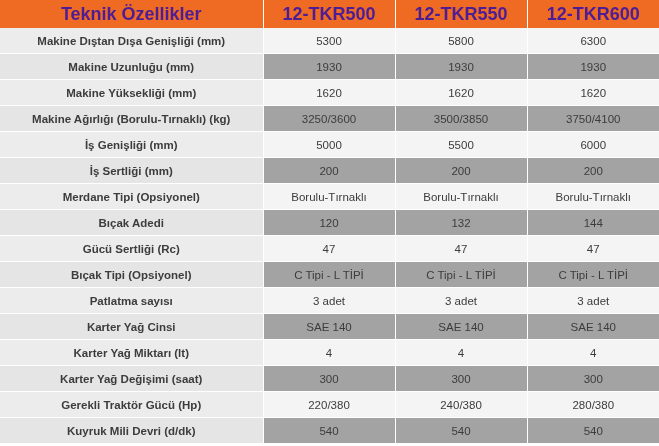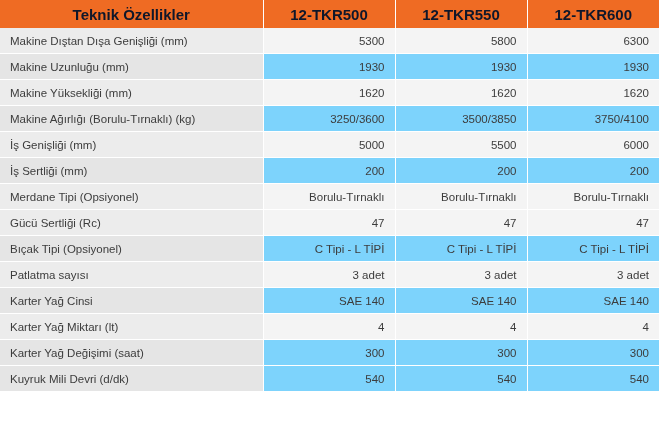--- a/index.html
+++ b/index.html
@@ -19,53 +19,54 @@
     width: 659px;
     table-layout: fixed;
   }
   table.spec col.c0 { width: 263px; }
   table.spec col.c1 { width: 132px; }
   table.spec col.c2 { width: 132px; }
   table.spec col.c3 { width: 132px; }
 
   table.spec thead th {
     background: #ef6b23;
-    color: #0f172a;
-    font-size: 15px;
+    color: #4c1d95;
+    font-size: 18px;
     font-weight: bold;
     height: 28px;
     text-align: center;
     border-right: 1px solid #ffffff;
     padding: 0 4px;
     white-space: nowrap;
   }
   table.spec thead th:last-child { border-right: none; }
 
   table.spec tbody td {
     height: 25px;
     font-size: 11.5px;
     border-bottom: 1px solid #ffffff;
     padding: 0 10px;
     white-space: nowrap;
     overflow: hidden;
     text-overflow: ellipsis;
   }
   table.spec tbody td.label {
-    text-align: left;
+    text-align: center;
     background: #ececec;
     color: #3c3c3c;
+    font-weight: bold;
   }
   table.spec tbody td.val {
-    text-align: right;
+    text-align: center;
     background: #f4f4f4;
     color: #3c3c3c;
     border-left: 1px solid #ffffff;
   }
   table.spec tbody tr.alt td.label { background: #e5e5e5; }
-  table.spec tbody tr.alt td.val { background: #7dd3fc; }
+  table.spec tbody tr.alt td.val { background: #a3a3a3; }
 </style>
 </head>
 <body>
 
 <table class="spec">
   <colgroup>
     <col class="c0">
       <col class="c1">
       <col class="c2">
       <col class="c3">
@@ -114,20 +115,26 @@
         <td class="val">200</td>
         <td class="val">200</td>
         <td class="val">200</td>
       </tr>
       <tr>
         <td class="label">Merdane Tipi (Opsiyonel)</td>
         <td class="val">Borulu-Tırnaklı</td>
         <td class="val">Borulu-Tırnaklı</td>
         <td class="val">Borulu-Tırnaklı</td>
       </tr>
+      <tr class="alt">
+        <td class="label">Bıçak Adedi</td>
+        <td class="val">120</td>
+        <td class="val">132</td>
+        <td class="val">144</td>
+      </tr>
       <tr>
         <td class="label">Gücü Sertliği (Rc)</td>
         <td class="val">47</td>
         <td class="val">47</td>
         <td class="val">47</td>
       </tr>
       <tr class="alt">
         <td class="label">Bıçak Tipi (Opsiyonel)</td>
         <td class="val">C Tipi - L TİPİ</td>
         <td class="val">C Tipi - L TİPİ</td>
@@ -150,20 +157,26 @@
         <td class="val">4</td>
         <td class="val">4</td>
         <td class="val">4</td>
       </tr>
       <tr class="alt">
         <td class="label">Karter Yağ Değişimi (saat)</td>
         <td class="val">300</td>
         <td class="val">300</td>
         <td class="val">300</td>
       </tr>
+      <tr>
+        <td class="label">Gerekli Traktör Gücü (Hp)</td>
+        <td class="val">220/380</td>
+        <td class="val">240/380</td>
+        <td class="val">280/380</td>
+      </tr>
       <tr class="alt">
         <td class="label">Kuyruk Mili Devri (d/dk)</td>
         <td class="val">540</td>
         <td class="val">540</td>
         <td class="val">540</td>
       </tr>
     </tbody>
 </table>
 
 </body></html>

